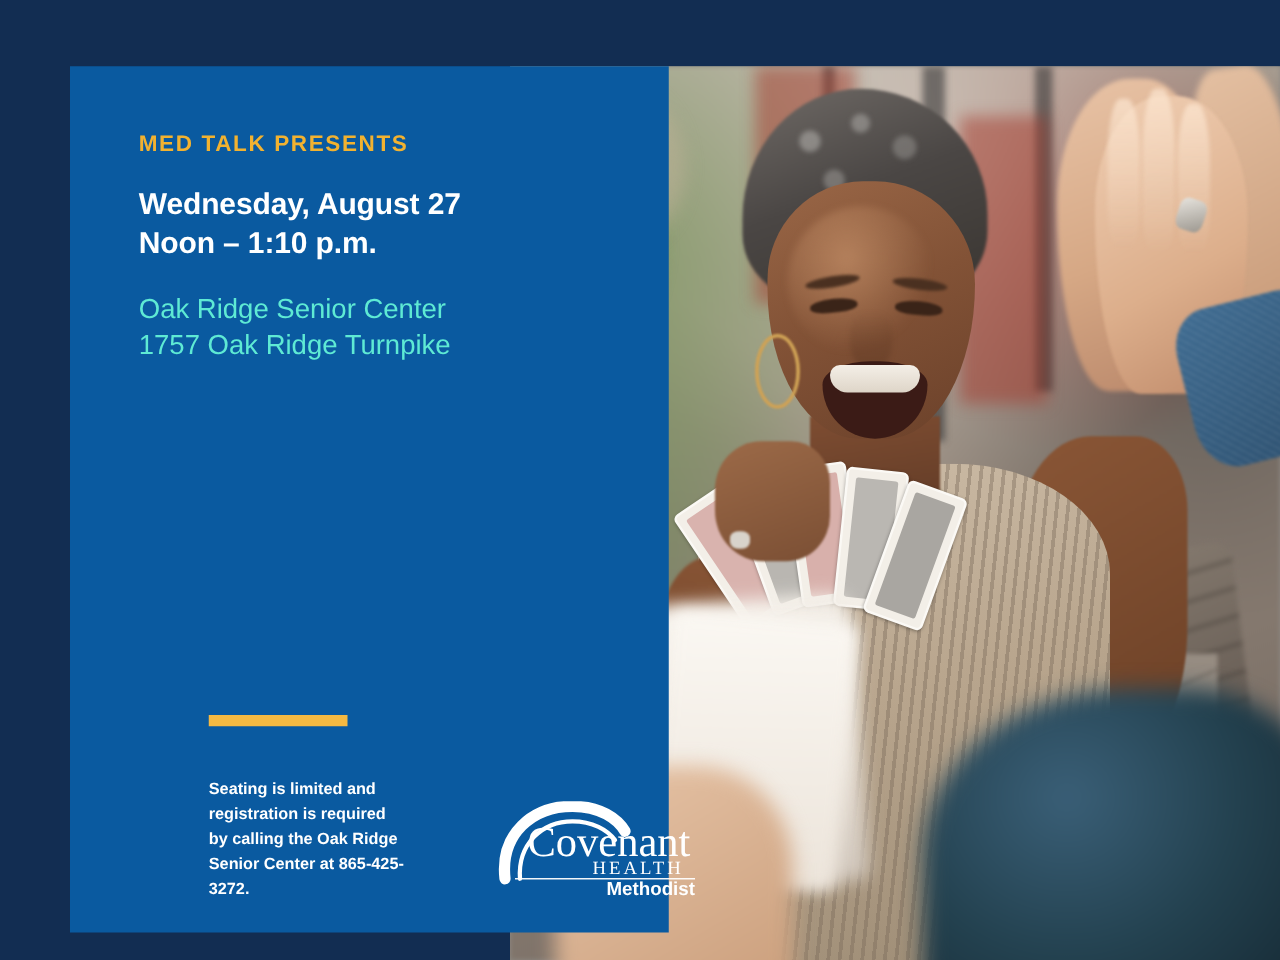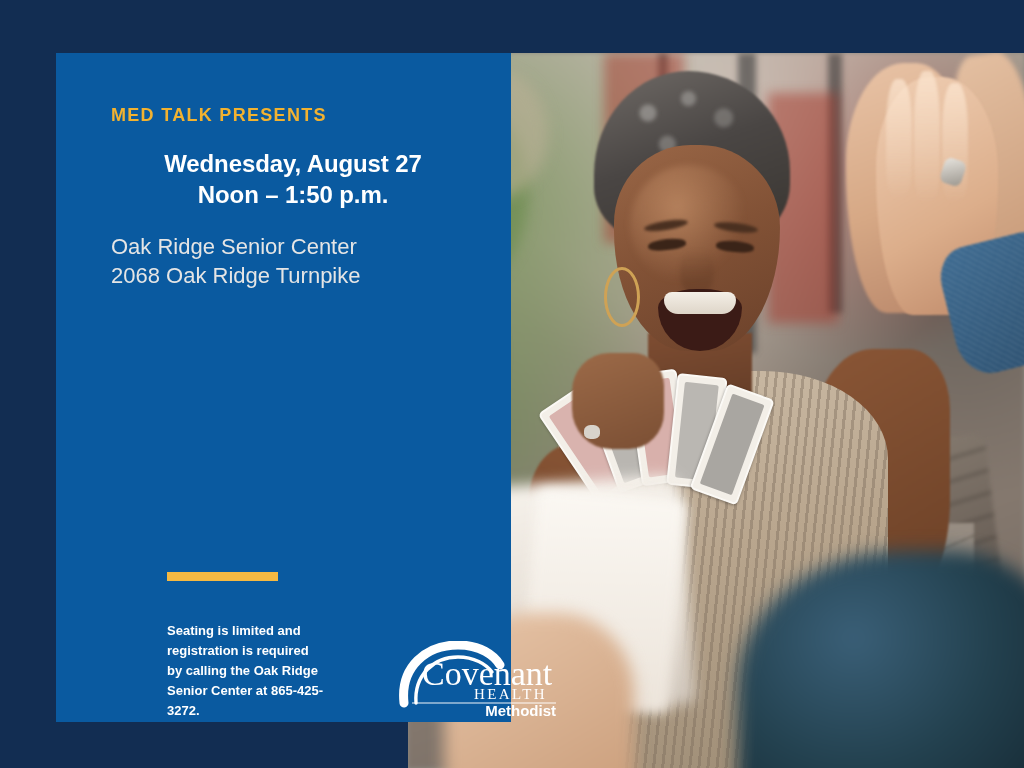--- a/index.html
+++ b/index.html
@@ -271,21 +271,21 @@
   }
 
   
   .card {
     position: absolute;
     left: 56px;
     top: 53px;
     width: 447px;
     height: 661px;
     background: #0A5AA0;
-    padding: 4px;
+    padding: 16px;
   }
   .card-inner {
     position: absolute;
     left: 55px;
     top: 52px;
     right: 36px;
   }
   .eyebrow {
     color: #F2B230;
     font-size: 18px;
@@ -303,24 +303,23 @@
     margin: 0 0 38px 0;
     max-width: 400px;
   }
   .datetime {
     color: #ffffff;
     font-size: 24px;
     font-weight: bold;
     line-height: 1.3;
     letter-spacing: -0.1px;
     margin: 0 0 22px 0;
-    text-align: center;
   }
   .venue {
-    color: #e5e5e5;
+    color: #5eead4;
     font-size: 22px;
     font-weight: normal;
     line-height: 1.32;
     margin: 0;
   }
   .rule {
     position: absolute;
     left: 111px;
     top: 519px;
     width: 111px;
@@ -425,23 +424,23 @@
     <div class="fig fg-hand"></div>
     <div class="fig fg-shoulder"></div>
 
     <span class="sr">Smiling senior woman playing cards outdoors giving a high five</span>
   </div>
 
   <div class="card">
     <div class="card-inner">
       <p class="eyebrow">MED TALK PRESENTS</p>
       <p class="datetime">Wednesday, August 27</p>
-      <p class="datetime" style="margin-top:-22px;">Noon – 1:50 p.m.</p>
+      <p class="datetime" style="margin-top:-22px;">Noon – 1:10 p.m.</p>
       <p class="venue">Oak Ridge Senior Center</p>
-      <p class="venue">2068 Oak Ridge Turnpike</p>
+      <p class="venue">1757 Oak Ridge Turnpike</p>
     </div>
 
     <div class="rule"></div>
 
     <p class="fineprint">Seating is limited and registration is required by calling the Oak Ridge Senior Center at 865-425-3272.</p>
 
     <div class="logo">
       <svg width="165" height="76" viewBox="0 0 165 76" aria-hidden="true">
         <g>
           <path d="M8 62 C 4 26, 30 4, 62 4 C 84 4, 98 14, 104 24" fill="none" stroke="#ffffff" stroke-width="9" stroke-linecap="round"></path>

